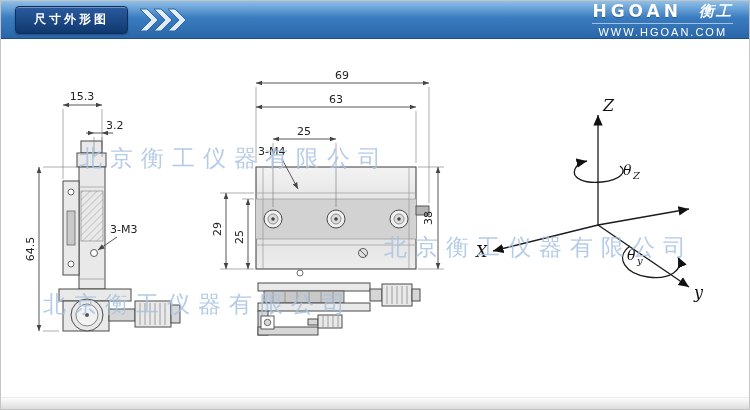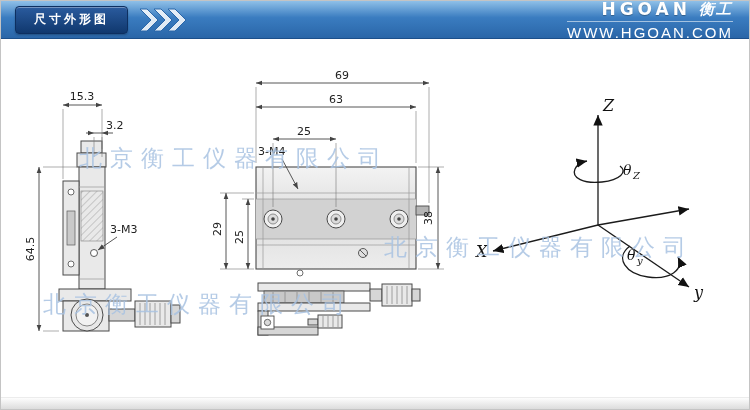--- a/index.html
+++ b/index.html
@@ -30,29 +30,29 @@
     letter-spacing:3px;
     padding:4px 18px 5px 18px;
     box-shadow:inset 0 1px 0 rgba(255,255,255,.35), 0 1px 2px rgba(0,0,0,.25);
     white-space:nowrap;
   }
   .chevrons { margin-left:10px; display:block; }
   .logo {
     margin-left:auto; margin-right:16px;
     color:#ffffff; text-align:center;
   }
-  .logo-top { display:flex; align-items:flex-end; justify-content:flex-end; gap:8px; }
+  .logo-top { display:flex; align-items:center; justify-content:flex-end; gap:17px; }
   .brand {
     font-family:"DejaVu Sans", sans-serif;
     font-weight:bold; font-size:17px; letter-spacing:4px;
     text-shadow:0 1px 1px rgba(0,0,0,.3);
   }
   .brand-cn { font-size:15px; font-weight:bold; letter-spacing:2px;font-style:italic; }
   .site {
-    font-size:15px; letter-spacing:2px; margin-top:2px;
+    font-size:11px; letter-spacing:2px; margin-top:2px;
     border-top:1px solid rgba(255,255,255,.55);
     padding-top:2px;
   }
   
   .canvas { height:358px; background:#ffffff; position:relative; }
   svg text { font-family:"DejaVu Sans", sans-serif; font-size:11px; fill:#222; }
   .axis-label { font-family:"DejaVu Serif", serif; font-style:italic; font-size:16px; fill:#111; }
   .theta { font-family:"DejaVu Serif", serif; font-style:italic; font-size:14px; fill:#111; }
   .theta-sub { font-family:"DejaVu Serif", serif; font-style:italic; font-size:10px; fill:#111; }
   .wm { font-size:23px; letter-spacing:8px; fill:#a9c3e2; opacity:.85; }

